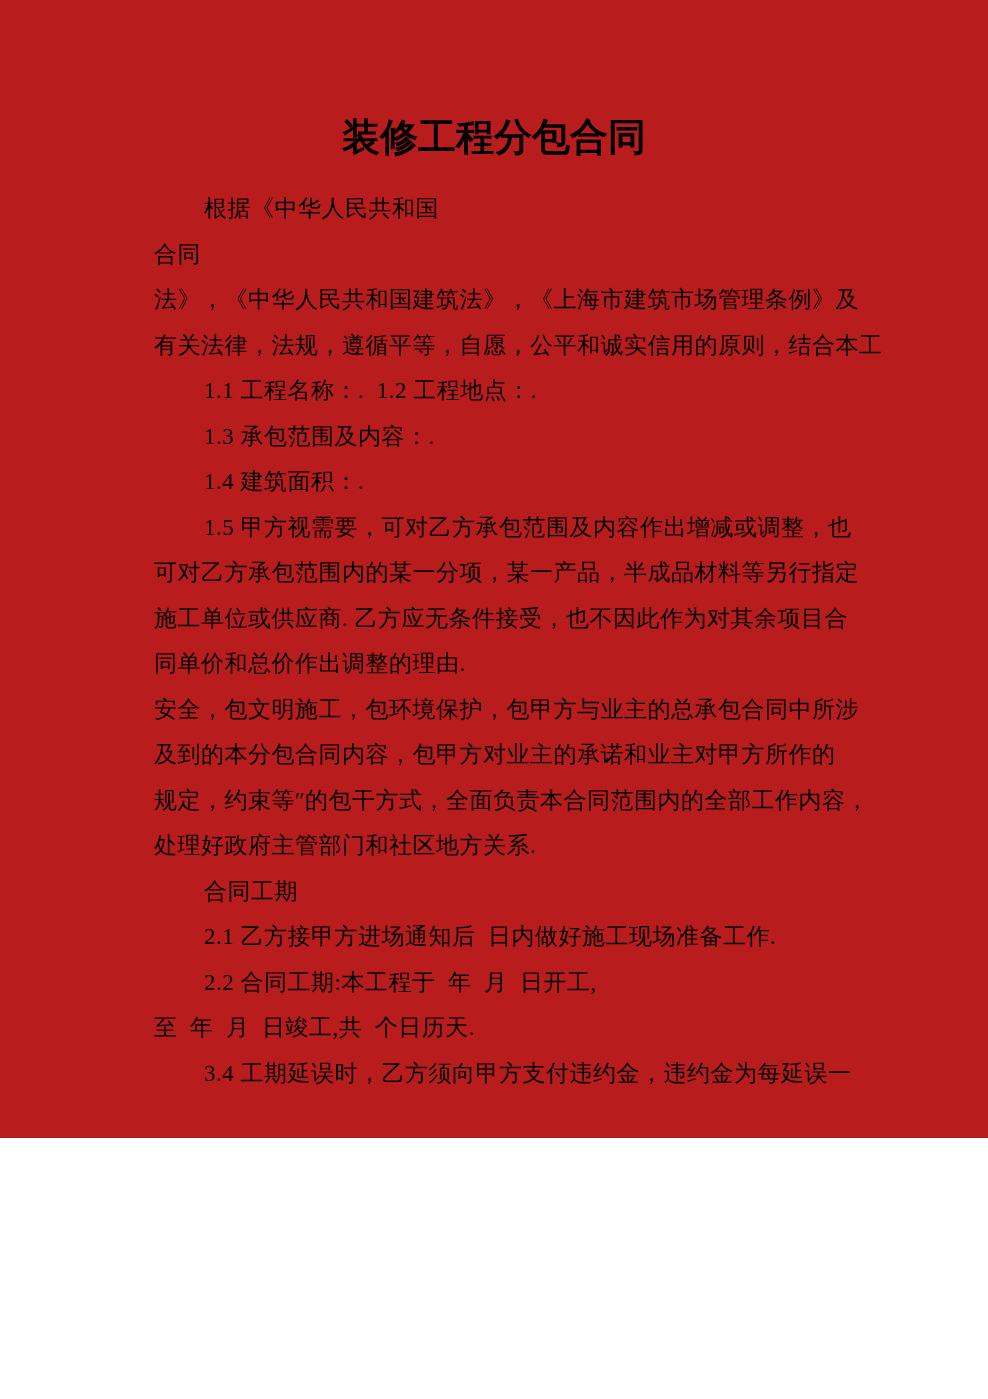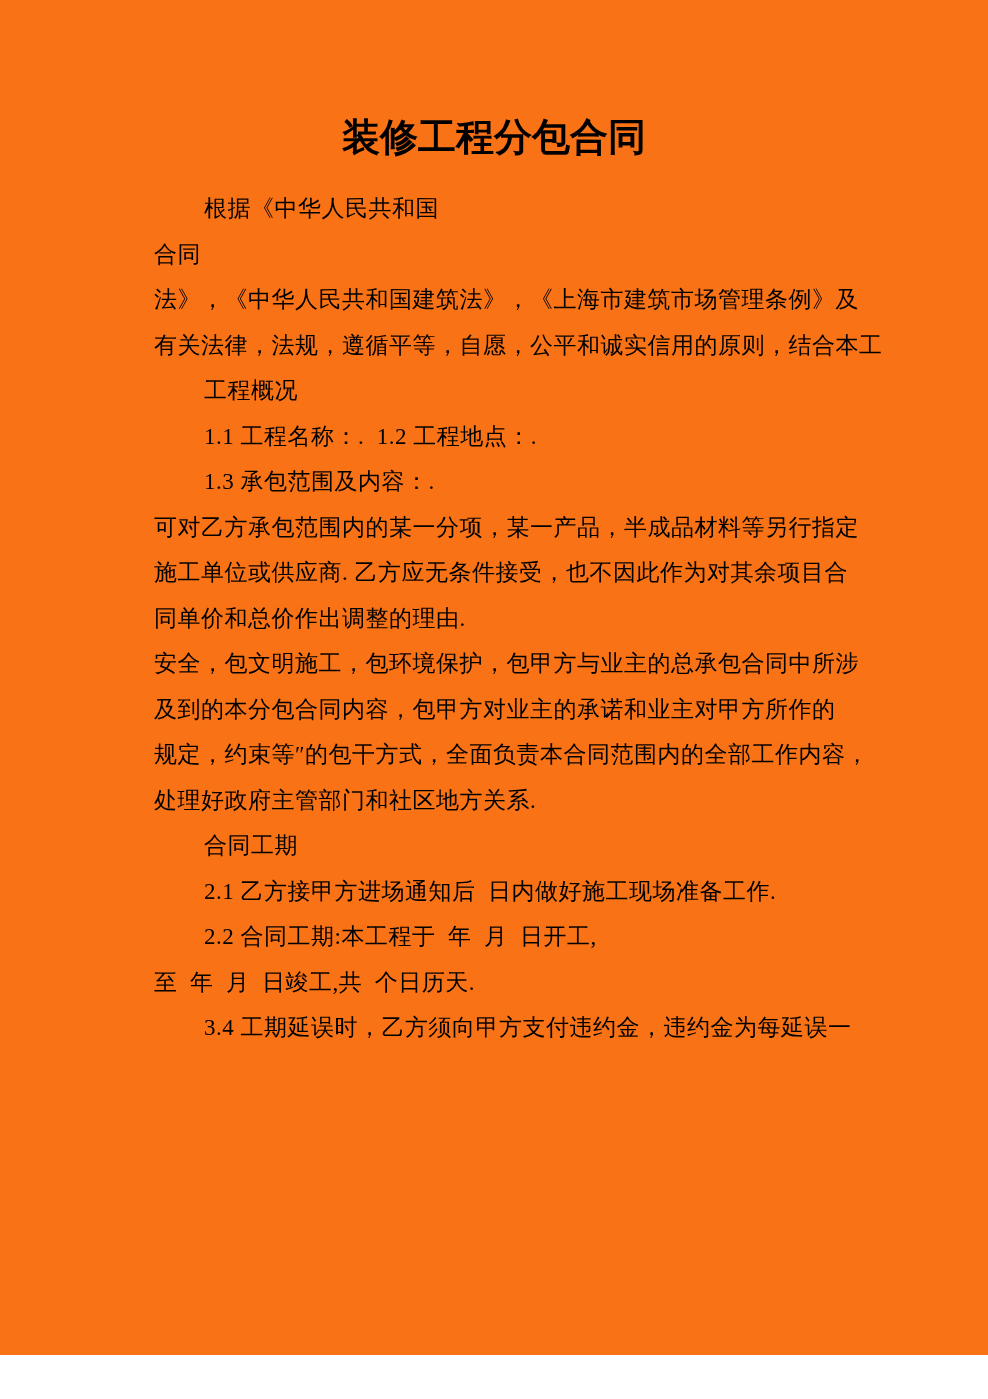--- a/index.html
+++ b/index.html
@@ -3,22 +3,22 @@
 <meta charset="utf-8">
 <style>
   html, body {
     margin: 0;
     padding: 0;
     background: #ffffff;
   }
   .page {
     position: relative;
     width: 988px;
-    height: 1355px;
-    background: #f97316;
+    height: 1138px;
+    background: #b91c1c;
     color: #000000;
     font-family: "Liberation Serif", "DejaVu Serif", serif;
     overflow: hidden;
   }
   .title {
     position: absolute;
     top: 111px;
     left: 0;
     width: 988px;
     margin: 0;
@@ -48,23 +48,24 @@
 </head>
 <body>
 
 <div class="page">
   <h1 class="title">装修工程分包合同</h1>
   <div class="body-text">
       <div class="line indent">根据《中华人民共和国</div>
       <div class="line">合同</div>
       <div class="line">法》，《中华人民共和国建筑法》，《上海市建筑市场管理条例》及</div>
       <div class="line">有关法律，法规，遵循平等，自愿，公平和诚实信用的原则，结合本工</div>
-      <div class="line indent">工程概况</div>
       <div class="line indent">1.1 工程名称：.  1.2 工程地点：.</div>
       <div class="line indent">1.3 承包范围及内容：.</div>
+      <div class="line indent">1.4 建筑面积：.</div>
+      <div class="line indent">1.5 甲方视需要，可对乙方承包范围及内容作出增减或调整，也</div>
       <div class="line">可对乙方承包范围内的某一分项，某一产品，半成品材料等另行指定</div>
       <div class="line">施工单位或供应商. 乙方应无条件接受，也不因此作为对其余项目合</div>
       <div class="line">同单价和总价作出调整的理由.</div>
       <div class="line">安全，包文明施工，包环境保护，包甲方与业主的总承包合同中所涉</div>
       <div class="line">及到的本分包合同内容，包甲方对业主的承诺和业主对甲方所作的</div>
       <div class="line">规定，约束等″的包干方式，全面负责本合同范围内的全部工作内容，</div>
       <div class="line">处理好政府主管部门和社区地方关系.</div>
       <div class="line indent">合同工期</div>
       <div class="line indent">2.1 乙方接甲方进场通知后  日内做好施工现场准备工作.</div>
       <div class="line indent">2.2 合同工期:本工程于  年  月  日开工,</div>

